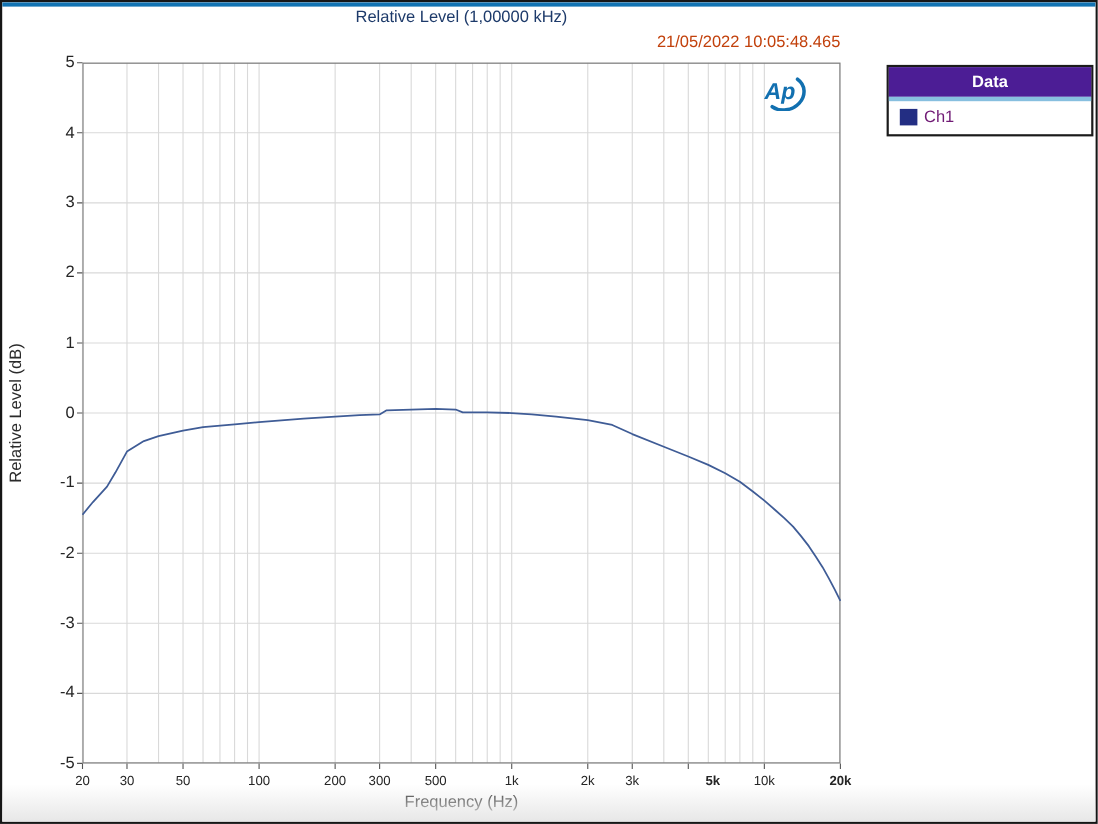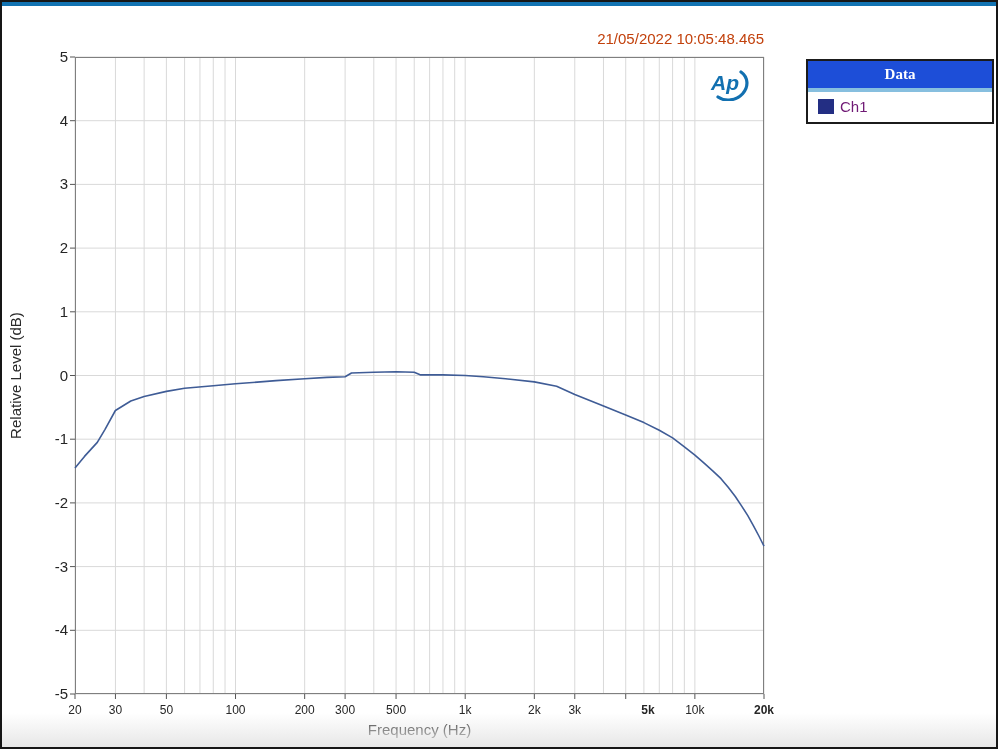--- a/index.html
+++ b/index.html
@@ -13,21 +13,21 @@
   .chart-title{
     position:absolute;left:73px;top:5px;width:689px;text-align:center;
     font-size:15px;color:#1d3a6a;
   }
   .timestamp{
     position:absolute;left:73px;top:28px;width:689px;text-align:right;
     font-size:15px;color:#c2410c;
   }
   .plot-wrap{position:absolute;left:73px;top:55px;width:689px;height:637px;}
   .plot-wrap svg{overflow:visible;display:block;}
-  .ap-logo{position:absolute;left:706px;top:63px;width:44px;height:36px;}
+  .ap-logo{position:absolute;left:690px;top:63px;width:44px;height:36px;}
   .y-axis-title{
     position:absolute;left:-57px;top:365px;width:140px;text-align:center;
     font-size:15px;color:#2a2a2a;transform:rotate(-90deg);transform-origin:center;
   }
   .x-axis-title{
     position:absolute;left:73px;top:719px;width:689px;text-align:center;
     font-size:15px;color:#2a2a2a;
   }
   .y-tick-label{
     position:absolute;left:24px;width:42px;text-align:right;
@@ -49,20 +49,21 @@
   .legend-body{padding:6px 8px 7px 10px;display:flex;align-items:center;}
   .legend-swatch{width:16px;height:15px;display:inline-block;}
   .legend-label{margin-left:6px;font-size:15px;color:#701a75;}
 </style>
 </head>
 <body>
 
 <div class="page">
   <div class="top-accent" style="background: rgb(18, 115, 178);"></div>
 
+  <div class="chart-title">Relative Level (1,00000 kHz)</div>
   <div class="timestamp">21/05/2022 10:05:48.465</div>
 
   <div class="plot-wrap">
     <svg id="plot-svg" width="689" height="637" viewBox="0 0 689 637">
         <line x1="0" y1="0" x2="0" y2="637" stroke="#d9d9d9" stroke-width="1"></line>
         <line x1="40.44229249645479" y1="0" x2="40.44229249645479" y2="637" stroke="#d9d9d9" stroke-width="1"></line>
         <line x1="69.13655567082769" y1="0" x2="69.13655567082769" y2="637" stroke="#d9d9d9" stroke-width="1"></line>
         <line x1="91.39355532501129" y1="0" x2="91.39355532501129" y2="637" stroke="#d9d9d9" stroke-width="1"></line>
         <line x1="109.57884816728246" y1="0" x2="109.57884816728246" y2="637" stroke="#d9d9d9" stroke-width="1"></line>
         <line x1="124.95429418577999" y1="0" x2="124.95429418577999" y2="637" stroke="#d9d9d9" stroke-width="1"></line>
@@ -161,21 +162,21 @@
       <div class="x-tick-label" style="left: 366.06px;">500</div>
       <div class="x-tick-label" style="left: 435.197px;">1k</div>
       <div class="x-tick-label" style="left: 504.333px;">2k</div>
       <div class="x-tick-label" style="left: 544.776px;">3k</div>
       <div class="x-tick-label" style="left: 618px; font-weight: bold;">5k</div>
       <div class="x-tick-label" style="left: 664.863px;">10k</div>
       <div class="x-tick-label" style="left: 734px; font-weight: bold;">20k</div>
     </div>
 
   <div class="legend">
-    <div class="legend-header" id="legend-header" style="background: #1d4ed8; font-family: Liberation Serif, serif;">Data</div>
+    <div class="legend-header" id="legend-header" style="background: #4c1d95;">Data</div>
     <div class="legend-header-strip" id="legend-strip" style="background: rgb(135, 191, 223);"></div>
     <div class="legend-body">
       <span class="legend-swatch" id="legend-swatch" style="background: rgb(35, 46, 131);"></span>
       <span class="legend-label">Ch1</span>
     </div>
   </div>
 
   <div class="bottom-fade"></div>
 </div>
 

